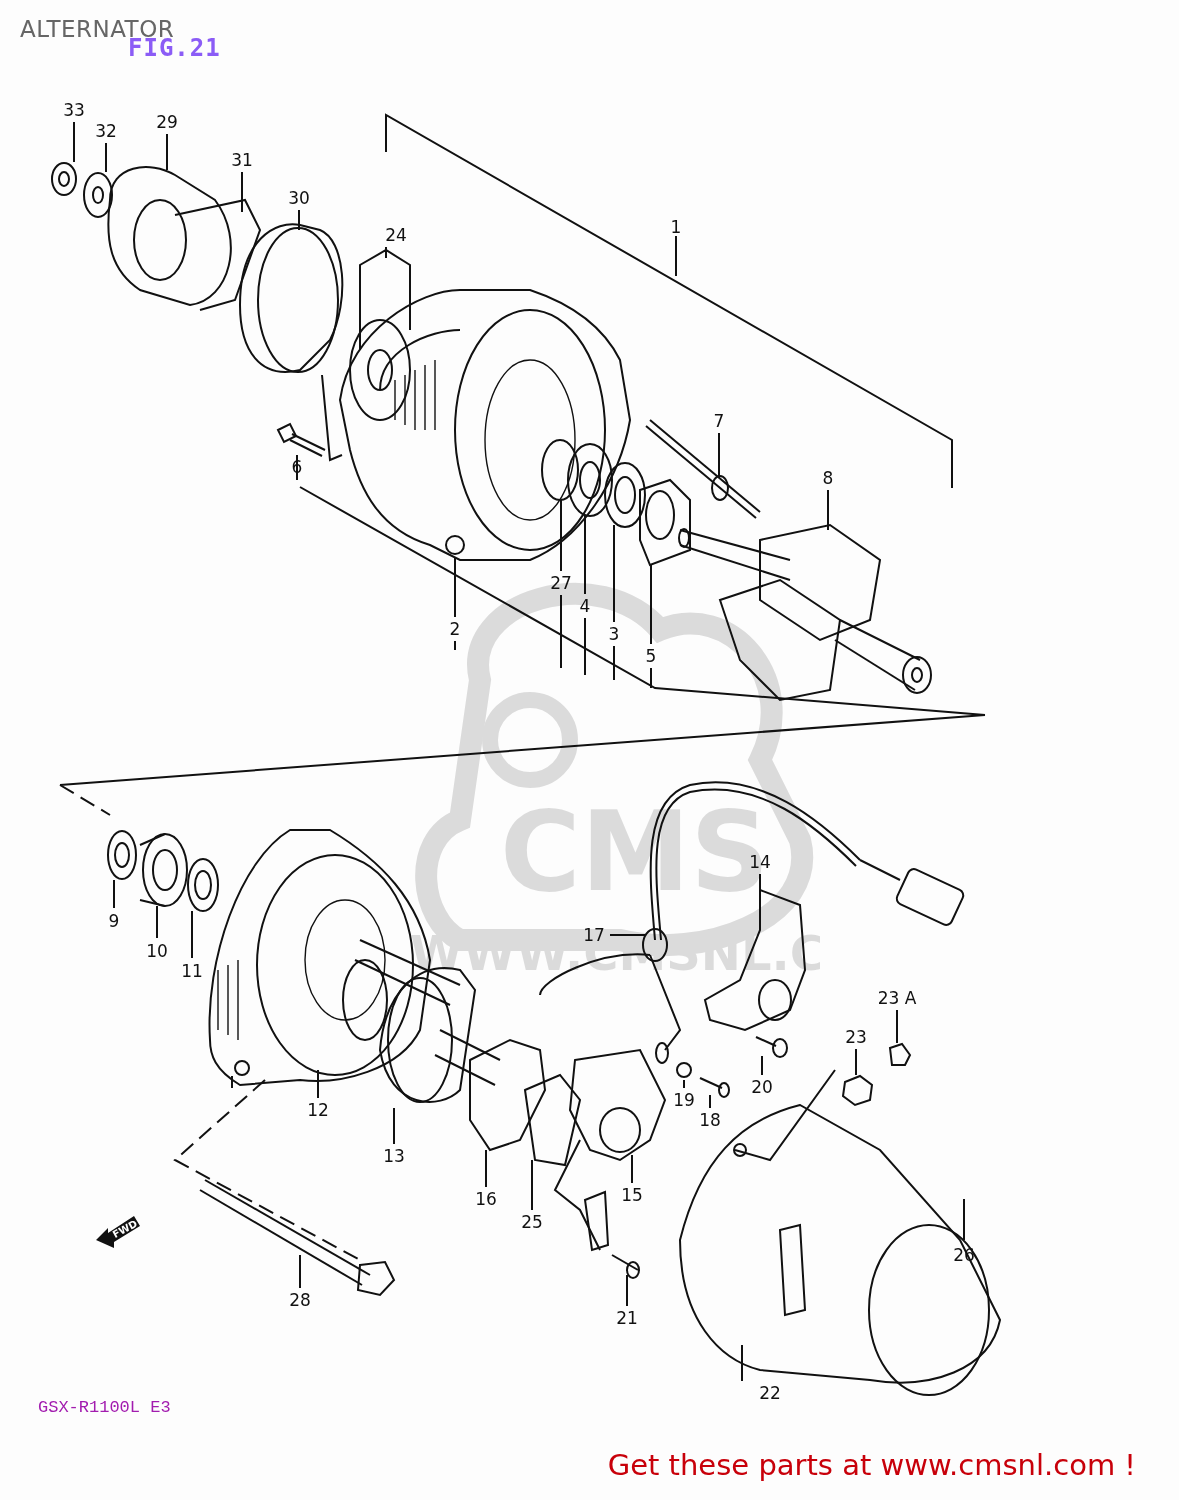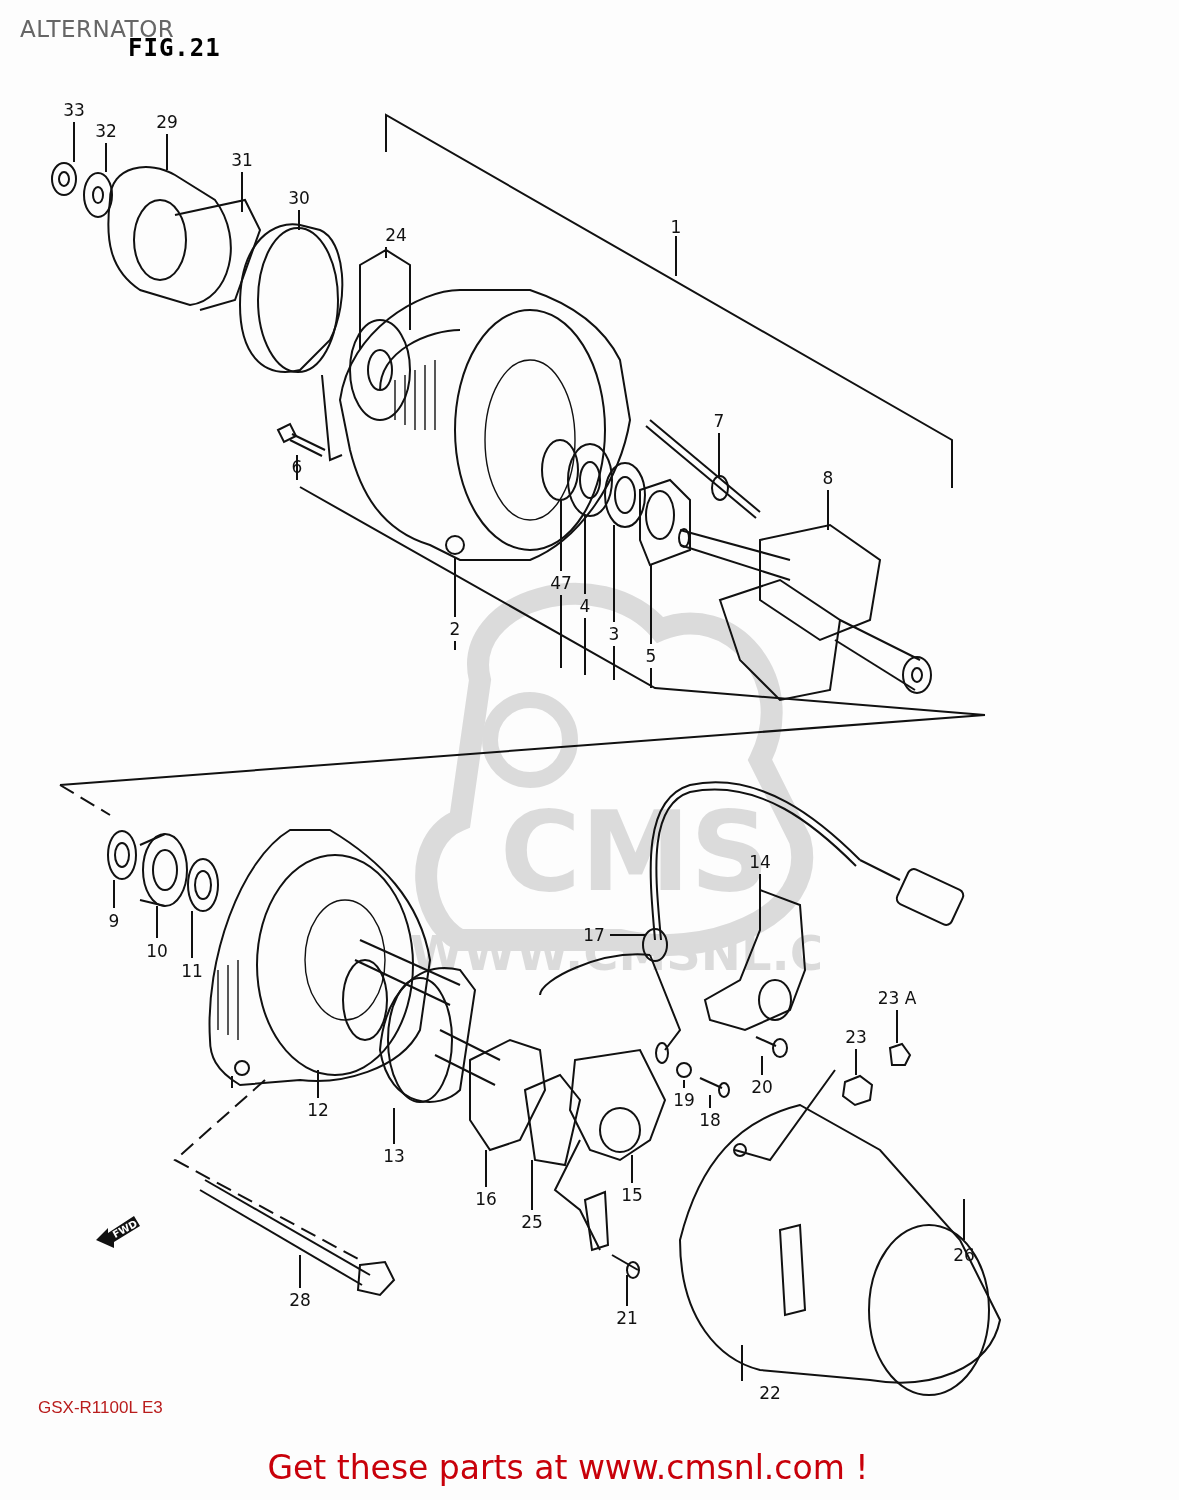--- a/index.html
+++ b/index.html
@@ -1,20 +1,20 @@
 <!DOCTYPE html>
 <html><head>
 <meta charset="utf-8">
 <style>
   html, body { margin:0; padding:0; background:#fdfdfd; }
   body { width:1179px; height:1500px; position:relative; overflow:hidden; font-family:"Liberation Sans", sans-serif; }
   .page-title { position:absolute; left:20px; top:16px; font-family:"DejaVu Sans", sans-serif; font-size:23px; color:#666; letter-spacing:0.5px; z-index:5; }
-  .fig-label { position:absolute; left:128px; top:34px; font-family:"DejaVu Sans Mono", monospace; font-weight:bold; font-size:24px; color:#000000; letter-spacing:1px; }
-  .model-code { position:absolute; left:38px; top:1398px; font-family:Liberation Sans, sans-serif; font-size:17px; color:#b91c1c; }
-  .cta { position:absolute; left:0; width:1136px; top:1448px; text-align:center; font-family:"DejaVu Sans", sans-serif; font-size:33px; color:#c8000a; }
+  .fig-label { position:absolute; left:128px; top:34px; font-family:"DejaVu Sans Mono", monospace; font-weight:bold; font-size:24px; color:#8b5cf6; letter-spacing:1px; }
+  .model-code { position:absolute; left:38px; top:1398px; font-family:Liberation Mono, monospace; font-size:17px; color:#a21caf; }
+  .cta { position:absolute; left:0; width:1136px; top:1448px; text-align:right; font-family:"DejaVu Sans", sans-serif; font-size:29px; color:#c8000a; }
   .callout { position:absolute; font-family:"DejaVu Sans", sans-serif; font-size:17px; color:#111; transform:translate(-50%,-50%); white-space:nowrap; }
   svg.diagram { position:absolute; left:0; top:0; }
   .watermark { position:absolute; left:400px; top:540px; width:420px; height:470px; opacity:0.13; }
   .fwd { position:absolute; left:94px; top:1210px; width:50px; height:40px; }
 </style>
 </head>
 <body>
 
 <div class="page-title">ALTERNATOR</div>
 <div class="fig-label">FIG.21</div>
@@ -212,21 +212,21 @@
     <div class="callout" style="left: 74px; top: 110px;">33</div>
     <div class="callout" style="left: 106px; top: 131px;">32</div>
     <div class="callout" style="left: 167px; top: 122px;">29</div>
     <div class="callout" style="left: 242px; top: 160px;">31</div>
     <div class="callout" style="left: 299px; top: 198px;">30</div>
     <div class="callout" style="left: 386px; top: 235px; margin-left: 10px;">24</div>
     <div class="callout" style="left: 676px; top: 227px;">1</div>
     <div class="callout" style="left: 719px; top: 421px;">7</div>
     <div class="callout" style="left: 828px; top: 478px;">8</div>
     <div class="callout" style="left: 297px; top: 467px;">6</div>
-    <div class="callout" style="left: 561px; top: 583px;">47</div>
+    <div class="callout" style="left: 561px; top: 583px;">27</div>
     <div class="callout" style="left: 585px; top: 606px;">4</div>
     <div class="callout" style="left: 614px; top: 634px;">3</div>
     <div class="callout" style="left: 651px; top: 656px;">5</div>
     <div class="callout" style="left: 455px; top: 629px;">2</div>
     <div class="callout" style="left: 114px; top: 921px;">9</div>
     <div class="callout" style="left: 157px; top: 951px;">10</div>
     <div class="callout" style="left: 192px; top: 971px;">11</div>
     <div class="callout" style="left: 318px; top: 1110px;">12</div>
     <div class="callout" style="left: 394px; top: 1156px;">13</div>
     <div class="callout" style="left: 760px; top: 862px;">14</div>

